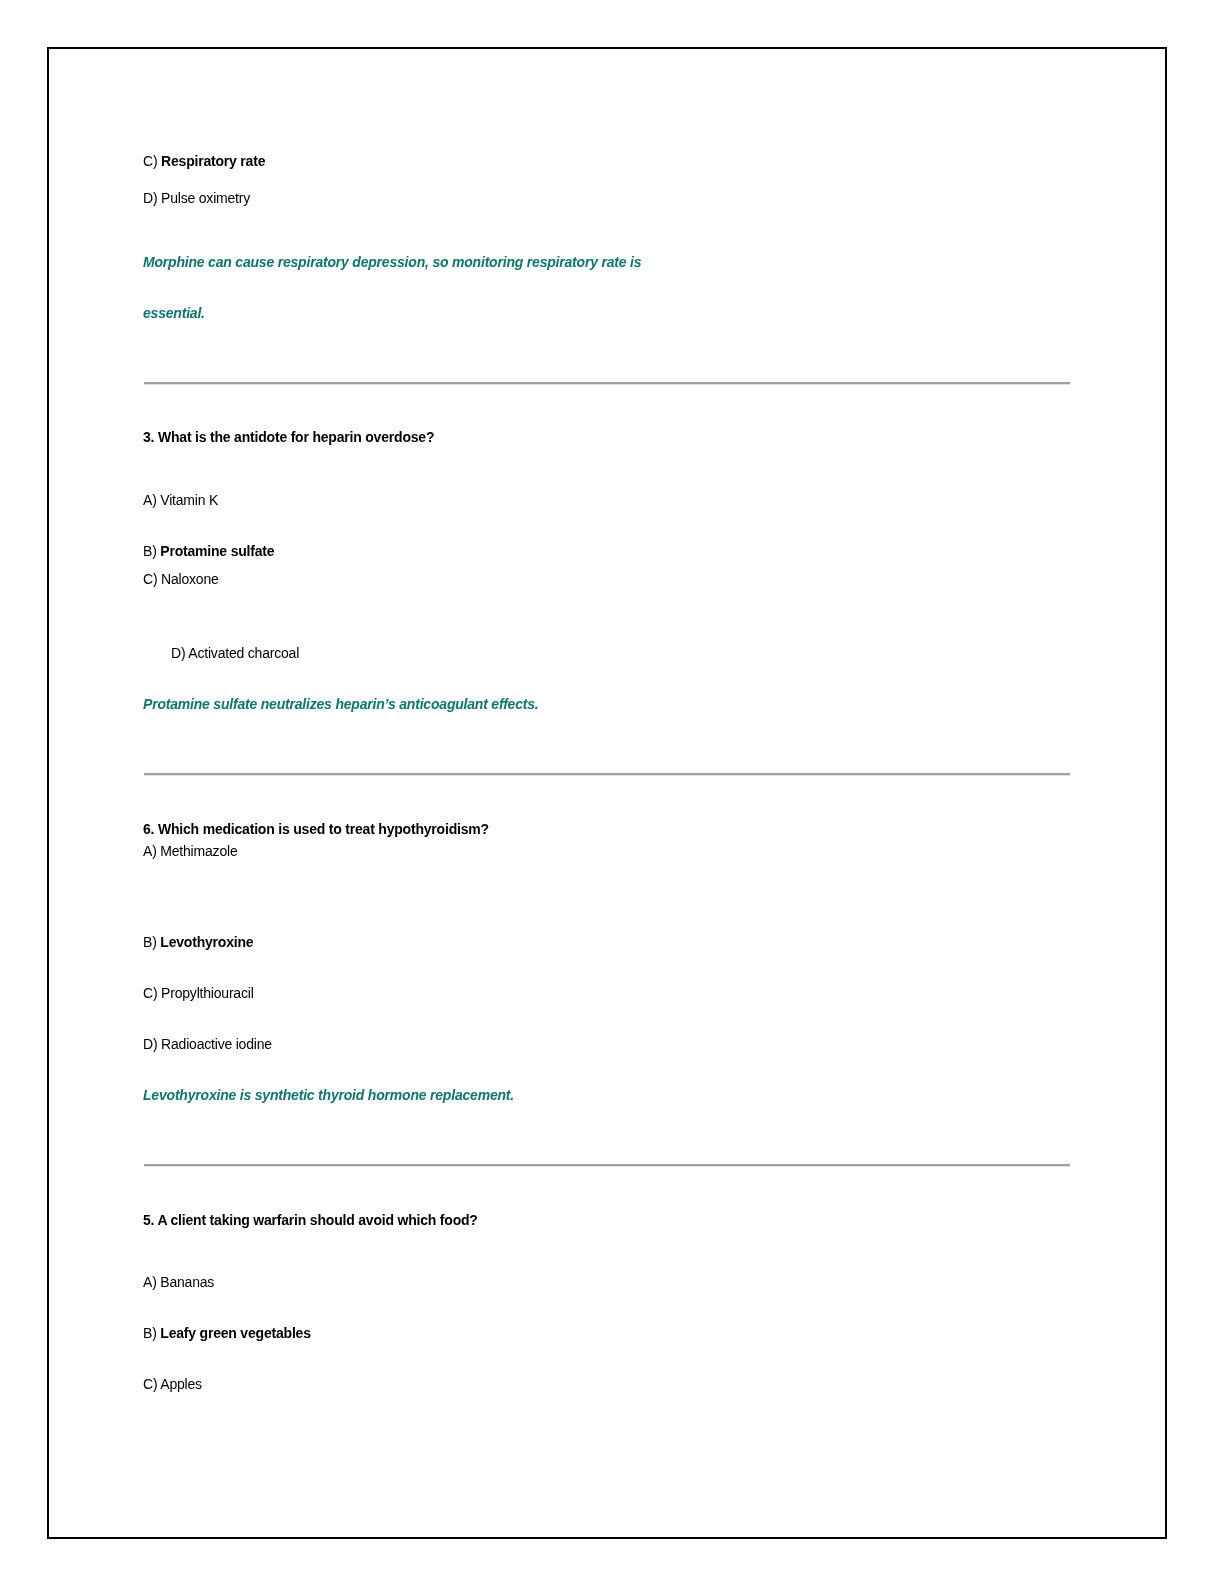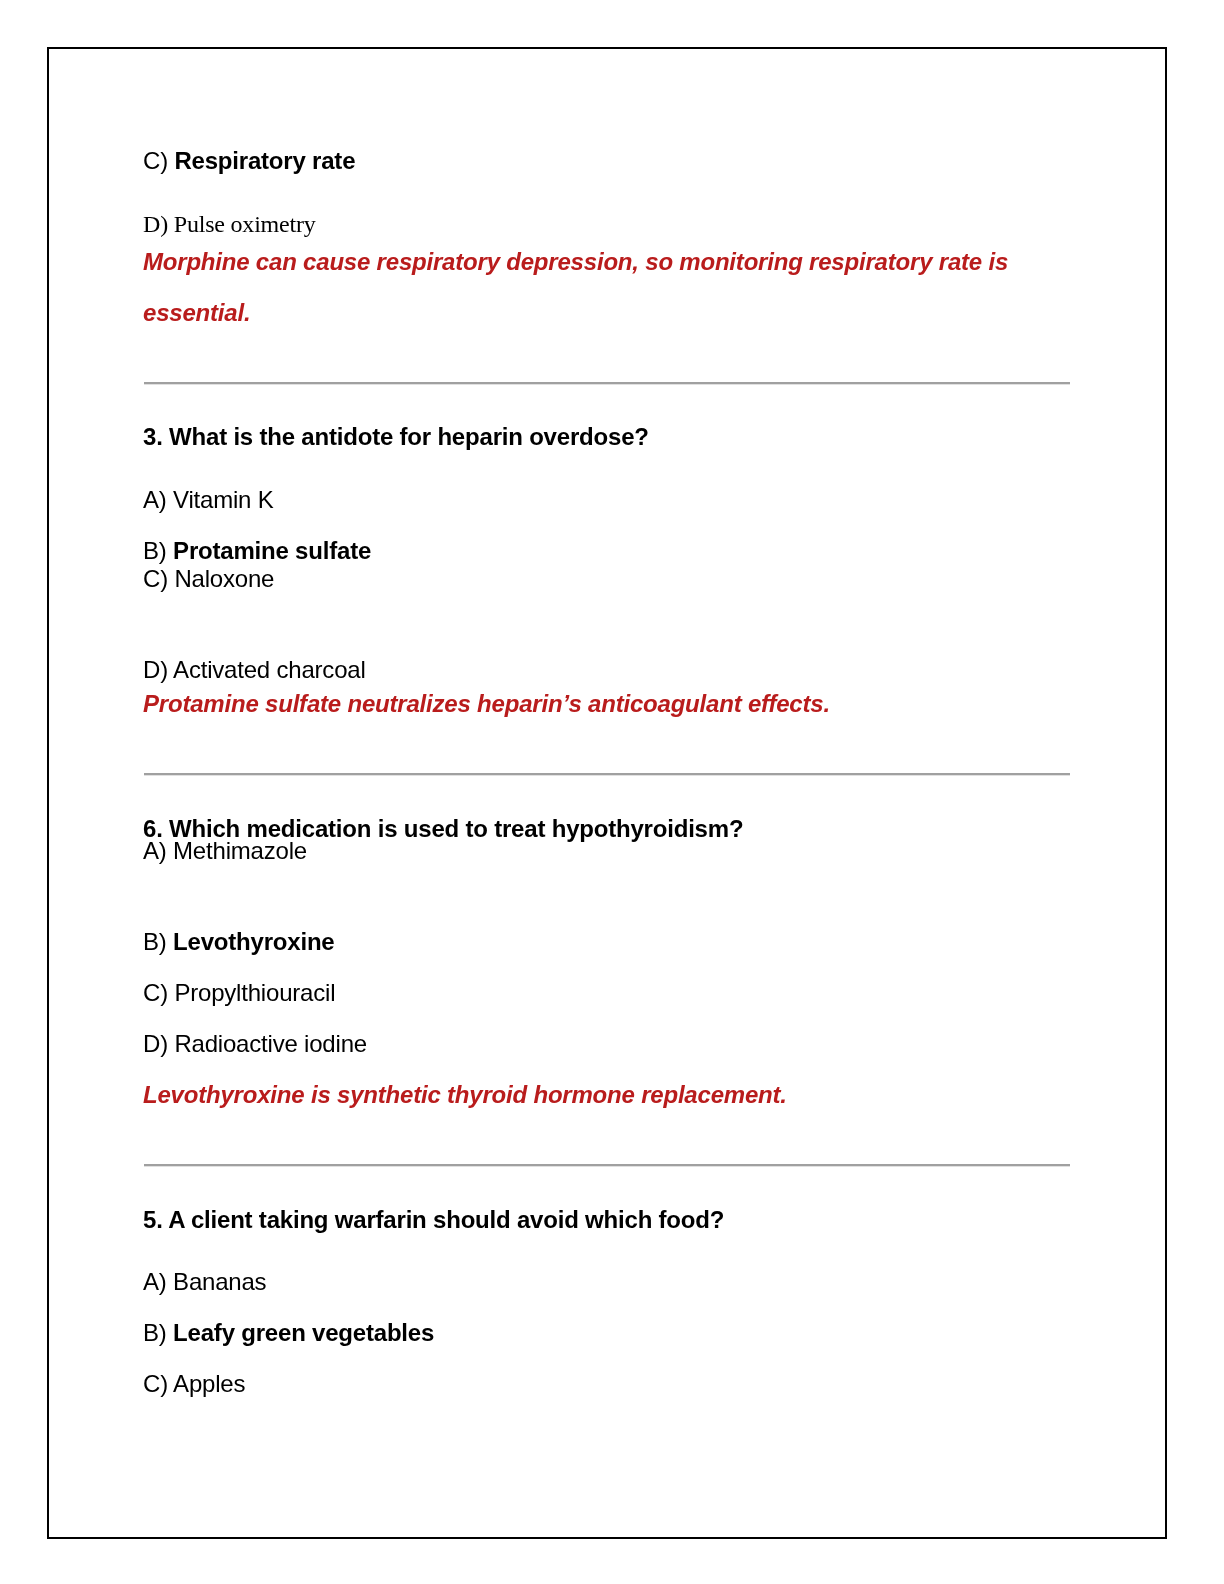--- a/index.html
+++ b/index.html
@@ -20,75 +20,75 @@
       left: 47px;
       top: 47px;
       width: 1116px;
       height: 1488px;
       border: 2px solid #000000;
       box-sizing: content-box;
     }
     .line {
       position: absolute;
       left: 143px;
-      font-size: 24px;
+      font-size: 14px;
       line-height: 28px;
       white-space: nowrap;
       letter-spacing: -0.2px;
     }
     .line .prefix {
       font-weight: normal;
     }
     .line .bold {
       font-weight: bold;
     }
     .question {
       font-weight: bold;
     }
     .explanation {
-      color: #b91c1c;
+      color: #0f766e;
       font-style: italic;
       font-weight: bold;
     }
     .divider {
       position: absolute;
       left: 144px;
       width: 926px;
       height: 2px;
       background: #a0a0a0;
       border-bottom: 1px solid #e0e0e0;
     }
   </style>
 </head>
 <body>
 
 <div class="page-border"></div>
 
 <div class="line" style="top:147px;">
   <span class="prefix">C) </span><span class="bold">Respiratory rate</span>
 </div>
-<div class="line" style="top:210px;font-family:Liberation Serif, serif;">
+<div class="line" style="top:184px;">
   <span class="prefix">D) </span><span>Pulse oximetry</span>
 </div>
 <div class="line explanation" style="top:248px;">Morphine can cause respiratory depression, so monitoring respiratory rate is</div>
 <div class="line explanation" style="top:299px;">essential.</div>
 
 <div class="divider" style="top:382px;"></div>
 
 <div class="line question" style="top:423px;">3. What is the antidote for heparin overdose?</div>
 <div class="line" style="top:486px;">
   <span class="prefix">A) </span><span>Vitamin K</span>
 </div>
 <div class="line" style="top:537px;">
   <span class="prefix">B) </span><span class="bold">Protamine sulfate</span>
 </div>
 <div class="line" style="top:565px;">
   <span class="prefix">C) </span><span>Naloxone</span>
 </div>
-<div class="line" style="top:656px;">
+<div class="line" style="top:639px;margin-left:28px;">
   <span class="prefix">D) </span><span>Activated charcoal</span>
 </div>
 <div class="line explanation" style="top:690px;">Protamine sulfate neutralizes heparin’s anticoagulant effects.</div>
 
 <div class="divider" style="top:773px;"></div>
 
 <div class="line question" style="top:815px;">6. Which medication is used to treat hypothyroidism?</div>
 <div class="line" style="top:837px;">
   <span class="prefix">A) </span><span>Methimazole</span>
 </div>

